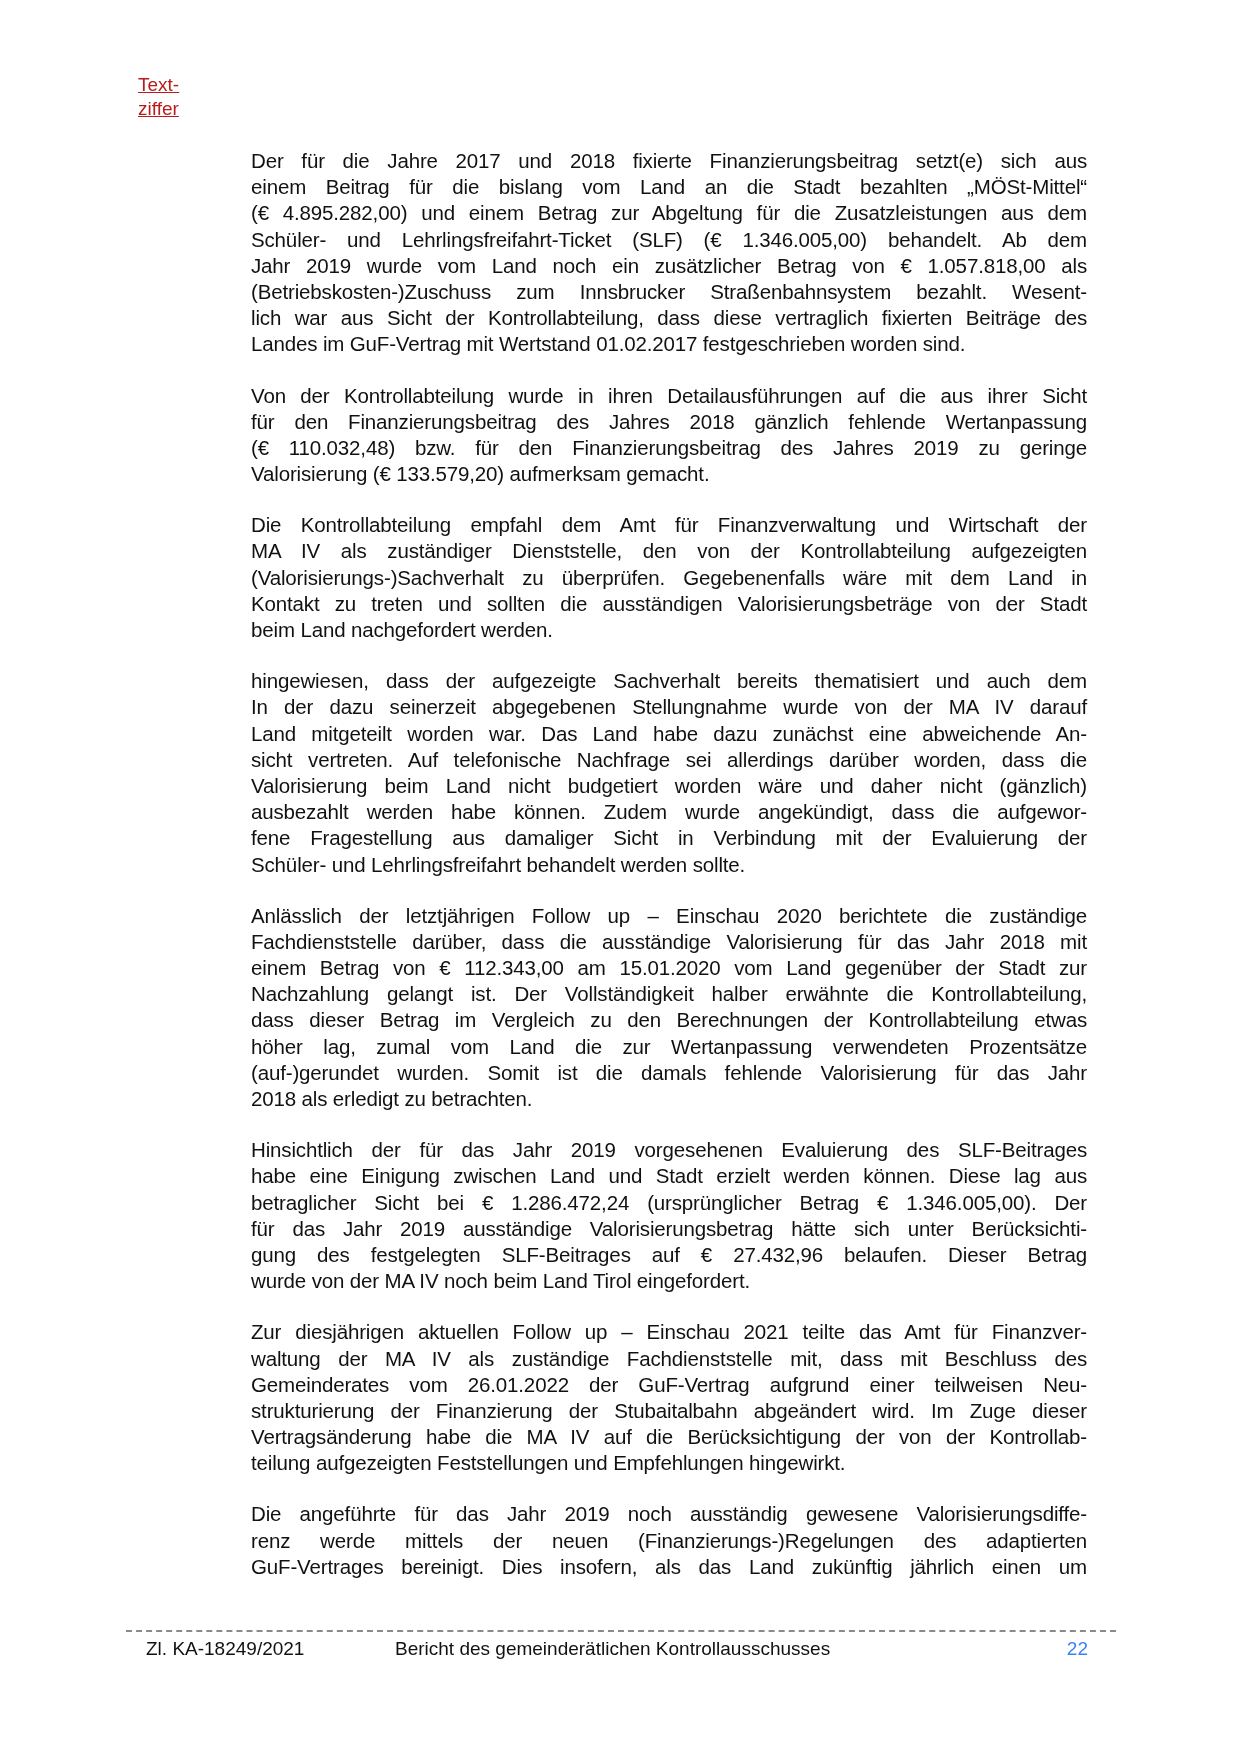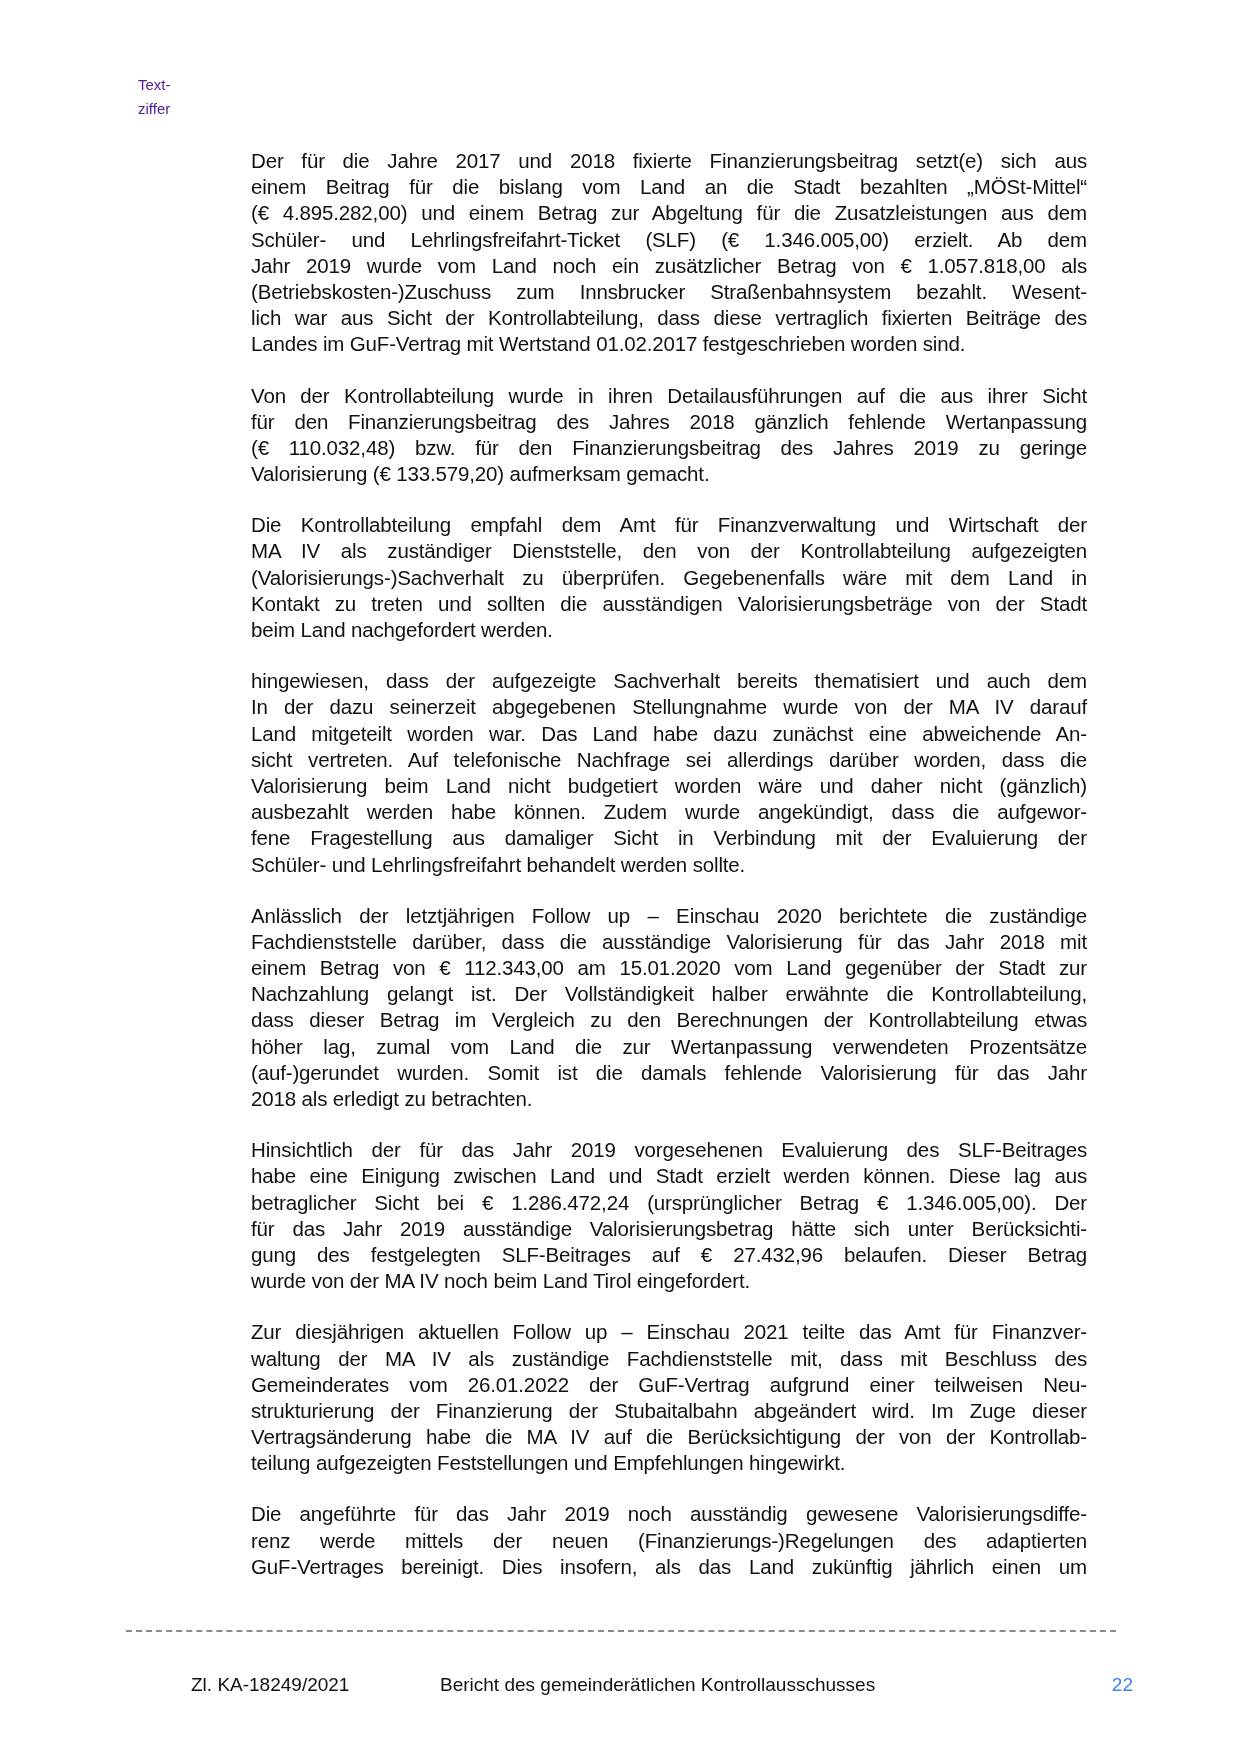--- a/index.html
+++ b/index.html
@@ -12,23 +12,24 @@
       height: 1754px;
       position: relative;
       overflow: hidden;
       font-family: "Liberation Sans", sans-serif;
       color: #111111;
     }
     .margin-label {
       position: absolute;
       left: 138px;
       top: 73px;
-      font-size: 15px;
+      font-size: 19px;
       line-height: 24px;
-      color: #4c1d95;
+      color: #b91c1c;
+      text-decoration: underline;
     }
     .margin-label div { white-space: nowrap; }
     .content {
       position: absolute;
       left: 251px;
       top: 148px;
       width: 838px;
     }
     .para {
       margin: 0 2px 25px 0;
@@ -51,26 +52,25 @@
       position: absolute;
       left: 126px;
       top: 1630px;
       width: 990px;
       height: 0;
       border-top: 2px dashed #8a8a8a;
     }
     .footer {
       position: absolute;
       left: 146px;
-      top: 1672px;
+      top: 1636px;
       width: 942px;
       height: 26px;
       font-size: 19px;
       line-height: 26px;
-      margin-left: 45px;
     }
     .footer .ref {
       position: absolute;
       left: 0;
       top: 0;
       white-space: nowrap;
     }
     .footer .title {
       position: absolute;
       left: 249px;
@@ -92,21 +92,21 @@
   <div>Text-</div>
   <div>ziffer</div>
 </div>
 
 <div class="content">
 
   <div class="para">
     <span class="line">Der für die Jahre 2017 und 2018 fixierte Finanzierungsbeitrag setzt(e) sich aus</span>
     <span class="line">einem Beitrag für die bislang vom Land an die Stadt bezahlten „MÖSt-Mittel“</span>
     <span class="line">(€ 4.895.282,00) und einem Betrag zur Abgeltung für die Zusatzleistungen aus dem</span>
-    <span class="line">Schüler- und Lehrlingsfreifahrt-Ticket (SLF) (€ 1.346.005,00) erzielt. Ab dem</span>
+    <span class="line">Schüler- und Lehrlingsfreifahrt-Ticket (SLF) (€ 1.346.005,00) behandelt. Ab dem</span>
     <span class="line">Jahr 2019 wurde vom Land noch ein zusätzlicher Betrag von € 1.057.818,00 als</span>
     <span class="line">(Betriebskosten-)Zuschuss zum Innsbrucker Straßenbahnsystem bezahlt. Wesent-</span>
     <span class="line">lich war aus Sicht der Kontrollabteilung, dass diese vertraglich fixierten Beiträge des</span>
     <span class="line last">Landes im GuF-Vertrag mit Wertstand 01.02.2017 festgeschrieben worden sind.</span>
   </div>
 
   <div class="para">
     <span class="line">Von der Kontrollabteilung wurde in ihren Detailausführungen auf die aus ihrer Sicht</span>
     <span class="line">für den Finanzierungsbeitrag des Jahres 2018 gänzlich fehlende Wertanpassung</span>
     <span class="line">(€ 110.032,48) bzw. für den Finanzierungsbeitrag des Jahres 2019 zu geringe</span>

